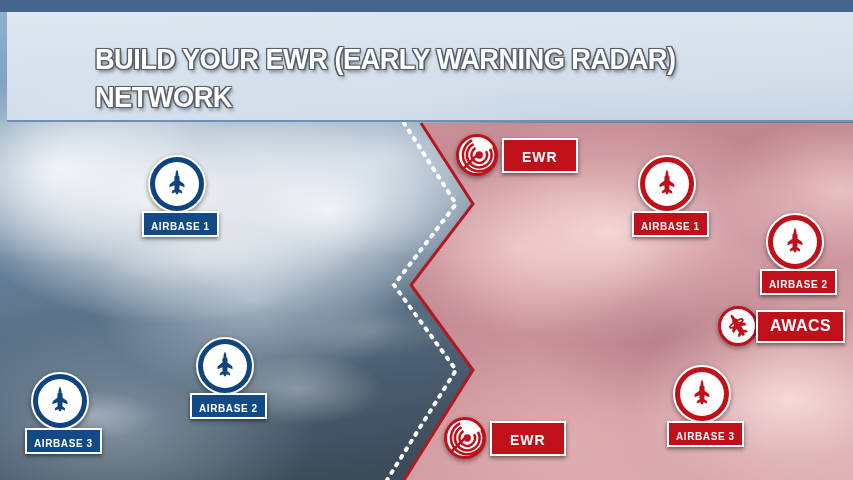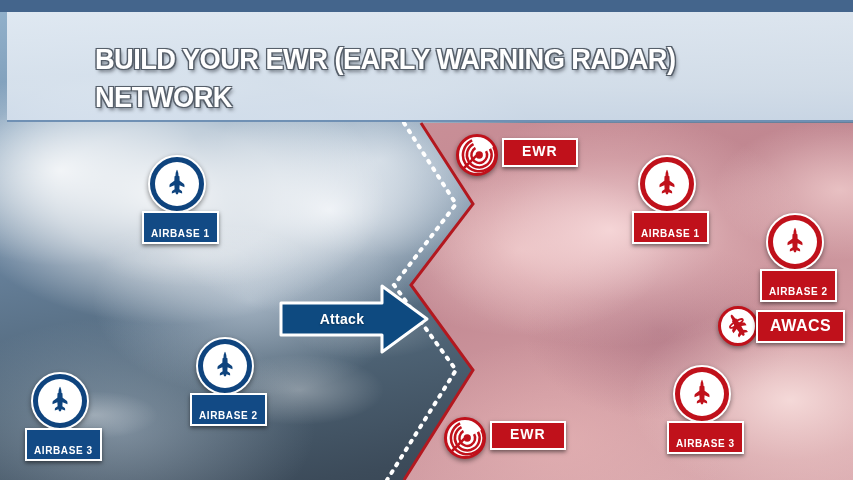--- a/index.html
+++ b/index.html
@@ -87,25 +87,25 @@
   }
 
   .blue .disc{ background:#0f447e; }
   .blue .label{ background:#124a85; }
   .red  .disc{ background:#c0111b; }
   .red  .label{ background:#c0111b; }
 
   
   .ab .disc{ width:58px; height:58px; }
   .ab .inner{ width:44px; height:44px; }
-  .ab .label{ font-size:10px; padding:15px 7px 3px; }
+  .ab .label{ font-size:10px; padding:8px 7px 3px; }
 
   
   .ewr .disc{ width:42px; height:42px; background:#ffffff; border:3px solid #c0111b; }
-  .ewr .label{ font-size:14px; padding:3px 18px 6px; background:#c0111b; letter-spacing:1px; }
+  .ewr .label{ font-size:14px; padding:9px 18px 6px; background:#c0111b; letter-spacing:1px; }
   .awacs .disc{ width:40px; height:40px; background:#ffffff; border:3px solid #c0111b; }
   .awacs .label{ font-size:16px; padding:5px 12px 6px; background:#c0111b; letter-spacing:.5px; }
 
   
   .arrow-wrap{ position:absolute; left:278px; top:283px; width:152px; height:72px; }
   .arrow-label{
     position:absolute; left:0; top:0; width:128px; height:72px;
     display:flex; align-items:center; justify-content:center;
     color:#ffffff; font-weight:bold; font-size:14px;
     pointer-events:none; letter-spacing:.3px;
@@ -125,26 +125,20 @@
   <svg class="edge-svg" width="853" height="480" viewBox="0 0 853 480">
     <polyline points="421,123 473,204 411,285 473,370 404,480" fill="none" stroke="#b3181f" stroke-width="3"></polyline>
     <polyline points="404,123 456,204 394,285 456,370 387,480" fill="none" stroke="#ffffff" stroke-width="4" stroke-linecap="round" stroke-dasharray="2 7"></polyline>
   </svg>
 
   <div class="topbar"></div>
   <div class="header">
     <div class="header-title">BUILD YOUR EWR (EARLY WARNING RADAR) NETWORK</div>
   </div>
 
-  <div class="arrow-wrap">
-    <svg width="152" height="72" viewBox="0 0 152 72">
-      <polygon points="3,20 104,20 104,3 149,36 104,69 104,52 3,52" fill="#0e4a80" stroke="#ffffff" stroke-width="3" stroke-linejoin="round"></polygon>
-    </svg>
-    <div class="arrow-label">Attack</div>
-  </div>
 
   <div id="nodes">
       <div class="node ab blue" style="left: 148px; top: 155px;">
         <div class="disc">
           <div class="inner">
             <svg width="30" height="30" viewBox="0 0 64 64">
               <path fill="#0f447e" d="M32 4c-1.6 0-2.6 2.2-2.9 5.2l-.5 5.6-1.9.9-.4 9.6-8.7 6.1c-1 .7-1.6 1.9-1.6 3.1v4.3l10.4-4.2.5 8.6-4.6 3.3c-.8.6-1.3 1.5-1.3 2.5v3.3l7.6-2.8 1.4 4.6h3.9l1.4-4.6 7.6 2.8v-3.3c0-1-.5-1.9-1.3-2.5l-4.6-3.3.5-8.6 10.4 4.2v-4.3c0-1.2-.6-2.4-1.6-3.1l-8.7-6.1-.4-9.6-1.9-.9-.5-5.6C34.6 6.2 33.6 4 32 4z"></path>
               <rect x="31" y="2" width="2" height="9" fill="#0f447e"></rect>
             </svg>
           </div>

